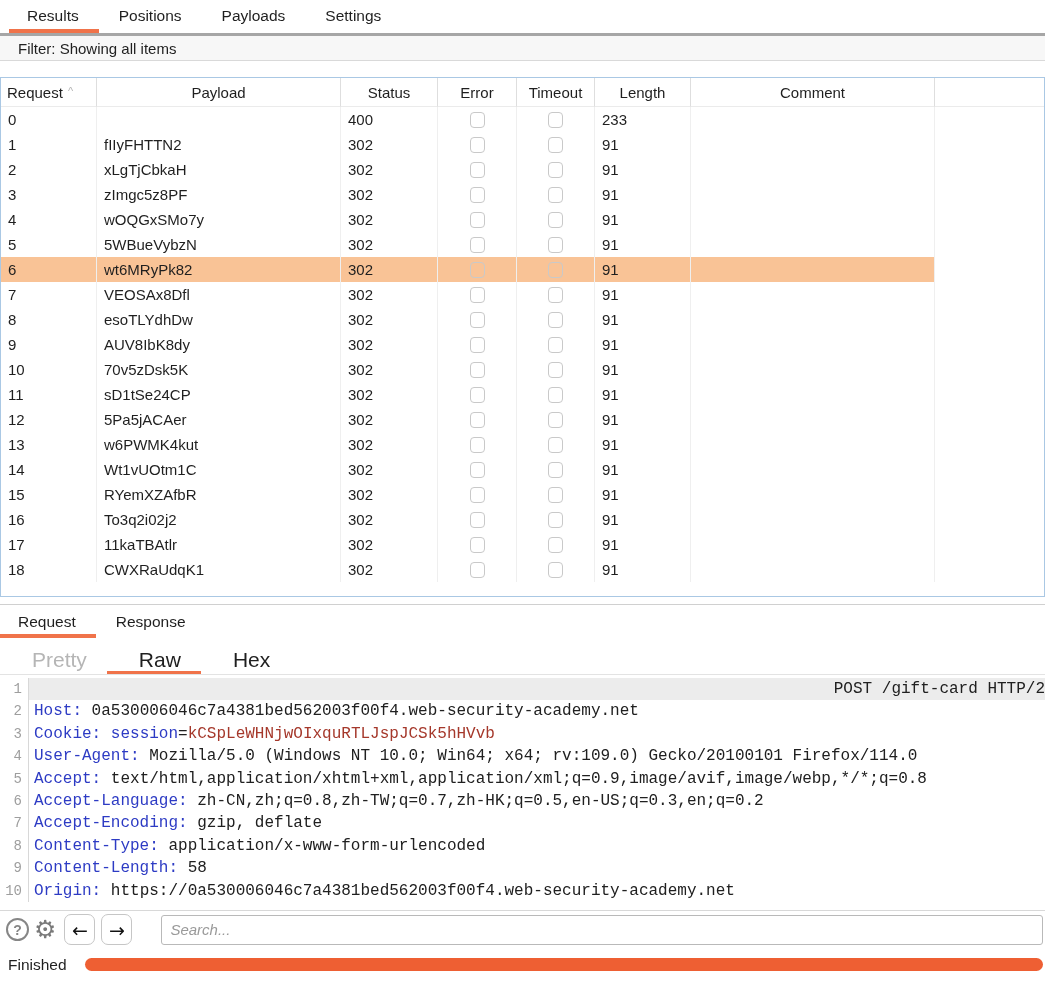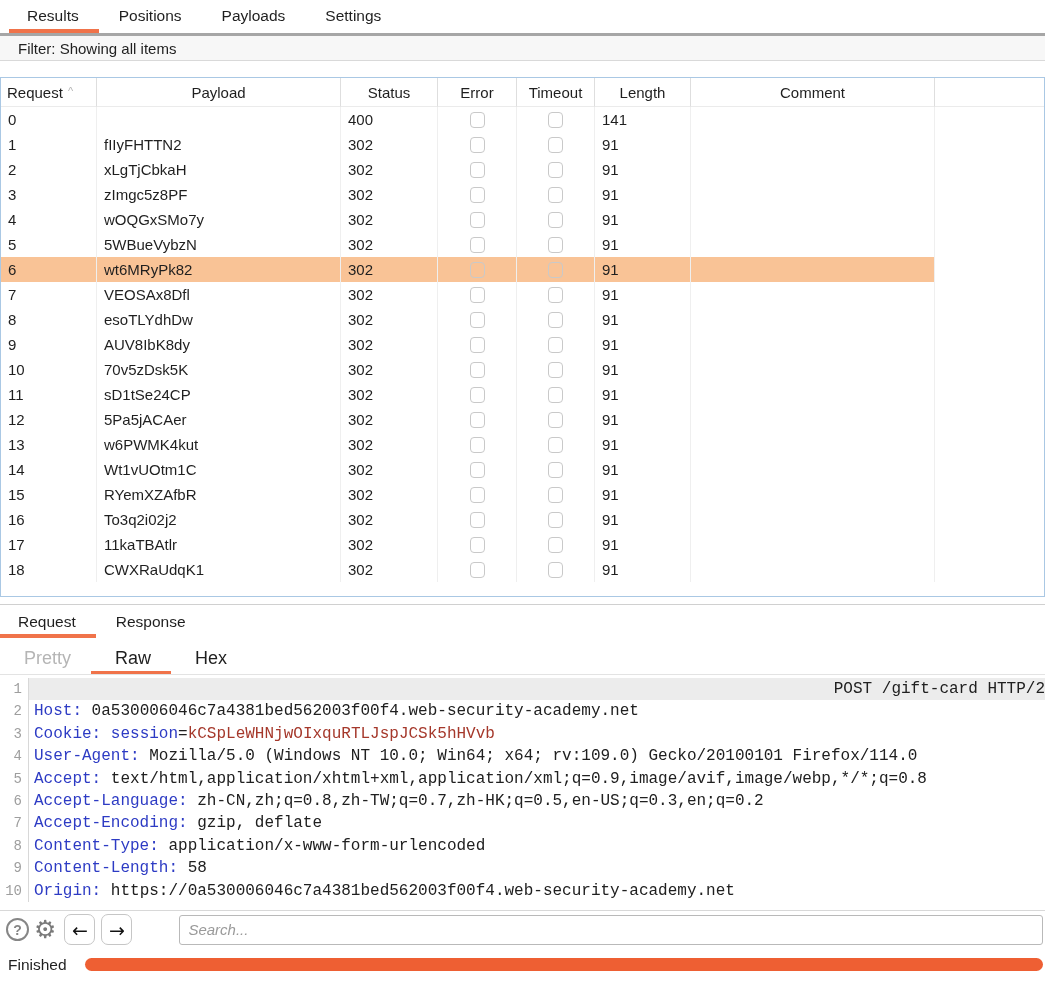--- a/index.html
+++ b/index.html
@@ -40,21 +40,21 @@
 
   
   .msg-panel { margin-top: 7px; border-top: 1px solid #d0d0d0; }
   .msg-tabs { display: flex; height: 33px; }
   .msg-tabs .tab { padding: 8px 20px 4px 20px; font-size: 15.5px;
     border-bottom: 4px solid transparent; }
   .msg-tabs .tab:first-child { padding-left: 18px; }
   .msg-tabs .tab.selected { border-bottom-color: #f0734a; }
 
   .view-tabs { display: flex; height: 36px; }
-  .view-tabs .tab { padding: 10px 20px 6px 24px; font-size: 18px;
+  .view-tabs .tab { padding: 10px 20px 6px 32px; font-size: 21px;
     border-bottom: 3px solid transparent; }
   .view-tabs .tab.selected { border-bottom-color: #f0734a; }
   .view-tabs .tab.disabled { color: #b5b5b5; }
 
   
   .editor { border-top: 1px solid #e3e3e3; height: 236px; overflow: hidden;
     font-family: "Liberation Mono", monospace; font-size: 16px; padding-top: 3px; }
   .line { display: flex; height: 22.4px; line-height: 22.4px; }
   .gutter { width: 29px; flex: 0 0 29px; text-align: right; padding-right: 6px;
     color: #9e9e9e; font-size: 14px; border-right: 1px solid #d8d8d8; }
@@ -68,21 +68,21 @@
     align-items: center; padding: 0 2px 0 6px; gap: 3px; }
   .help-icon { width: 23px; height: 23px; border: 2px solid #868686; border-radius: 50%;
     color: #868686; font-size: 14px; font-weight: bold; display: flex;
     align-items: center; justify-content: center; }
   .gear-icon { font-size: 25px; color: #7a7a7a; line-height: 1; margin: 0 2px;
     font-family: "DejaVu Sans", sans-serif; }
   .nav-btn { width: 31px; height: 31px; border: 1px solid #c6c6c6; border-radius: 7px;
     background: #fff; display: flex; align-items: center; justify-content: center;
     font-size: 19px; color: #111; margin-left: 3px;
     font-family: "DejaVu Sans", sans-serif; }
-  .search-input { flex: 1; height: 30px; margin-left: 44px; border: 1px solid #b9b9b9;
+  .search-input { flex: 1; height: 30px; margin-left: 26px; border: 1px solid #b9b9b9;
     border-radius: 3px; font-style: italic; font-size: 15px; padding-left: 8px;
     font-family: "Liberation Sans", sans-serif; color: #333; outline: none; }
   .search-input::placeholder { color: #9a9a9a; }
 
   
   .status-bar { height: 33px; display: flex; align-items: center; padding-left: 8px; }
   .status-label { font-size: 15.5px; text-align: right; }
   .progress { flex: 1; height: 13px; margin-left: 18px; margin-right: 2px;
     border-radius: 7px; background: #ee5f33; }
 </style>
@@ -132,21 +132,21 @@
       <div class="tr tgrid">
         <div class="td">0</div>
         <div class="td"></div>
         <div class="td">400</div>
         <div class="td center">
           <div class="checkbox"></div>
         </div>
         <div class="td center">
           <div class="checkbox"></div>
         </div>
-        <div class="td">141</div>
+        <div class="td">233</div>
         <div class="td"></div>
         <div class="td extra"></div>
       </div>
       <div class="tr tgrid">
         <div class="td">1</div>
         <div class="td">fIIyFHTTN2</div>
         <div class="td">302</div>
         <div class="td center">
           <div class="checkbox"></div>
         </div>

